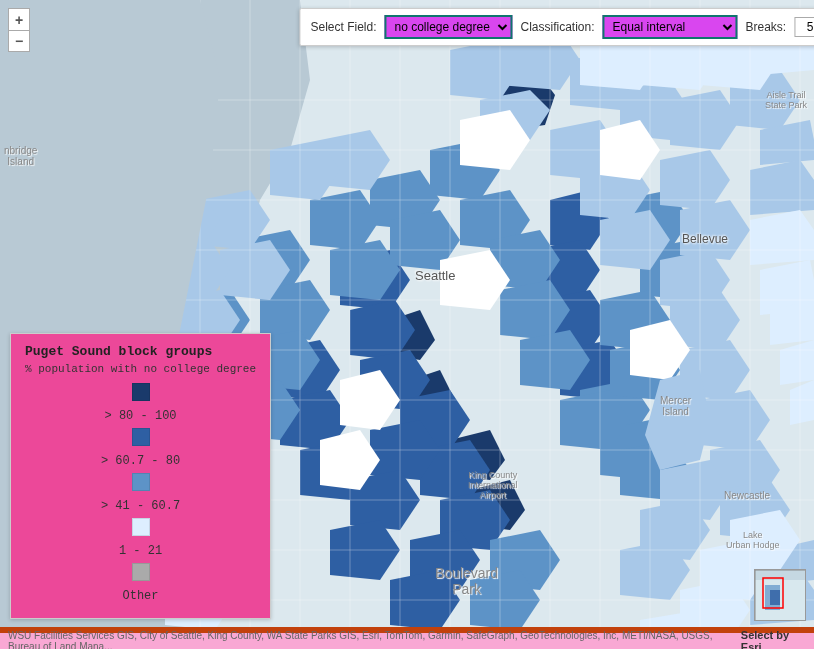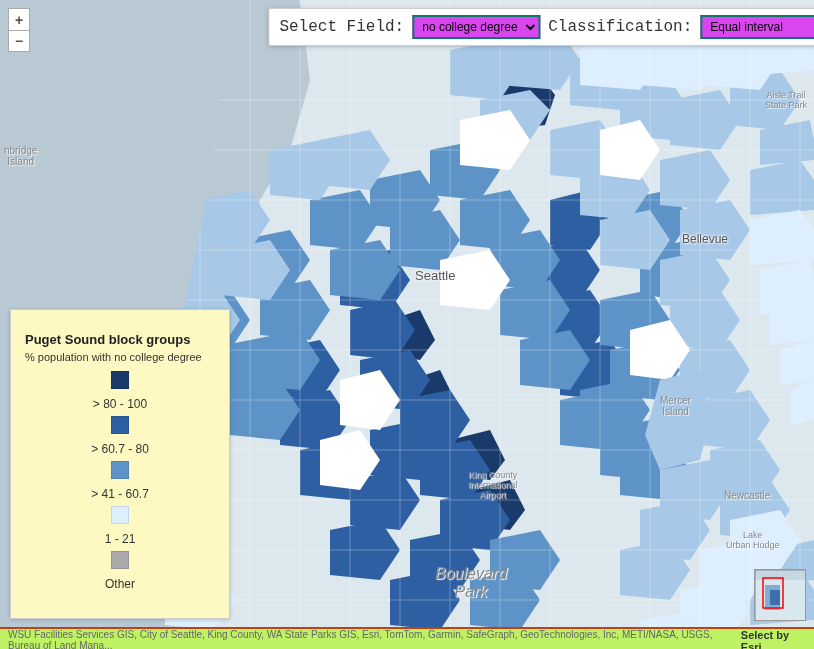--- a/index.html
+++ b/index.html
@@ -31,24 +31,23 @@
       background: white;
       padding: 6px 10px;
       border: 1px solid #ccc;
       border-radius: 2px;
       box-shadow: 0 1px 4px rgba(0,0,0,0.2);
       z-index: 100;
       font-size: 13px;
     }
 
     #top-controls label {
-      font-size: 16px;
+      font-size: 12px;
       color: #333;
       white-space: nowrap;
-      font-family: Liberation Mono, monospace;
     }
 
     #top-controls select {
       font-size: 12px;
       padding: 2px 4px;
       border: 2px solid #0f766e;
       background: #d946ef;
     }
 
     #top-controls input[type="text"] {
@@ -86,26 +85,27 @@
 
     .zoom-btn:first-child {
       border-bottom: none;
     }
 
     
     #legend {
       position: absolute;
       bottom: 30px;
       left: 10px;
-      background: #fef9c3;
+      background: #ec4899;
       border: 1px solid #ccc;
-      padding: 22px 14px;
+      padding: 10px 14px;
       z-index: 100;
       min-width: 220px;
       box-shadow: 0 1px 4px rgba(0,0,0,0.2);
+      font-family: Liberation Mono, monospace;
     }
 
     #legend-title {
       font-size: 13px;
       font-weight: bold;
       color: #222;
       margin-bottom: 4px;
     }
 
     #legend-subtitle {
@@ -131,23 +131,24 @@
       border: 1px solid rgba(0,0,0,0.1);
     }
 
     
     #attribution {
       position: absolute;
       bottom: 0;
       left: 0;
       right: 0;
       height: 22px;
-      background: #bef264;
-      border-top: 2px solid #c2410c;
+      background: #f9a8d4;
+      border-top: 6px solid #c2410c;
       display: flex;
+      align-items: center;
       justify-content: space-between;
       padding: 0 8px;
       z-index: 100;
     }
 
     #attribution-text {
       font-size: 10px;
       color: #666;
     }
 
@@ -356,21 +357,21 @@
     <polygon points="660,380 700,370 710,420 700,460 660,470 645,435" fill="#a8c8e8"></polygon>
   </svg>
 
   <div class="city-label" style="left:415px; top:268px;">Seattle</div>
   <div class="city-label" style="left:682px; top:232px; font-size:12px;">Bellevue</div>
   <div class="region-label" style="left:4px; top:145px; font-size:10px;">nbridge<br>Island</div>
   <div class="region-label" style="left:660px; top:395px; font-size:10px;">Mercer<br>Island</div>
   <div class="region-label" style="left:724px; top:490px; font-size:10px;">Newcastle</div>
   <div class="region-label" style="left:765px; top:90px; font-size:9px;">Aisle Trail<br>State Park</div>
   <div class="region-label" style="left:468px; top:470px; font-size:9px; text-align:center;">King County<br>International<br>Airport</div>
-  <div class="region-label" style="left:435px; top:565px; font-size:16px;font-style:italic;">Boulevard<br>Park</div>
+  <div class="region-label" style="left:435px; top:565px; font-size:14px;">Boulevard<br>Park</div>
   <div class="region-label" style="left:726px; top:530px; font-size:9px;">Lake<br>Urban Hodge</div>
 
   <div id="zoom-controls">
     <button class="zoom-btn">+</button>
     <button class="zoom-btn">−</button>
   </div>
 
   <div id="top-controls">
     <label>Select Field:</label>
     <select>

